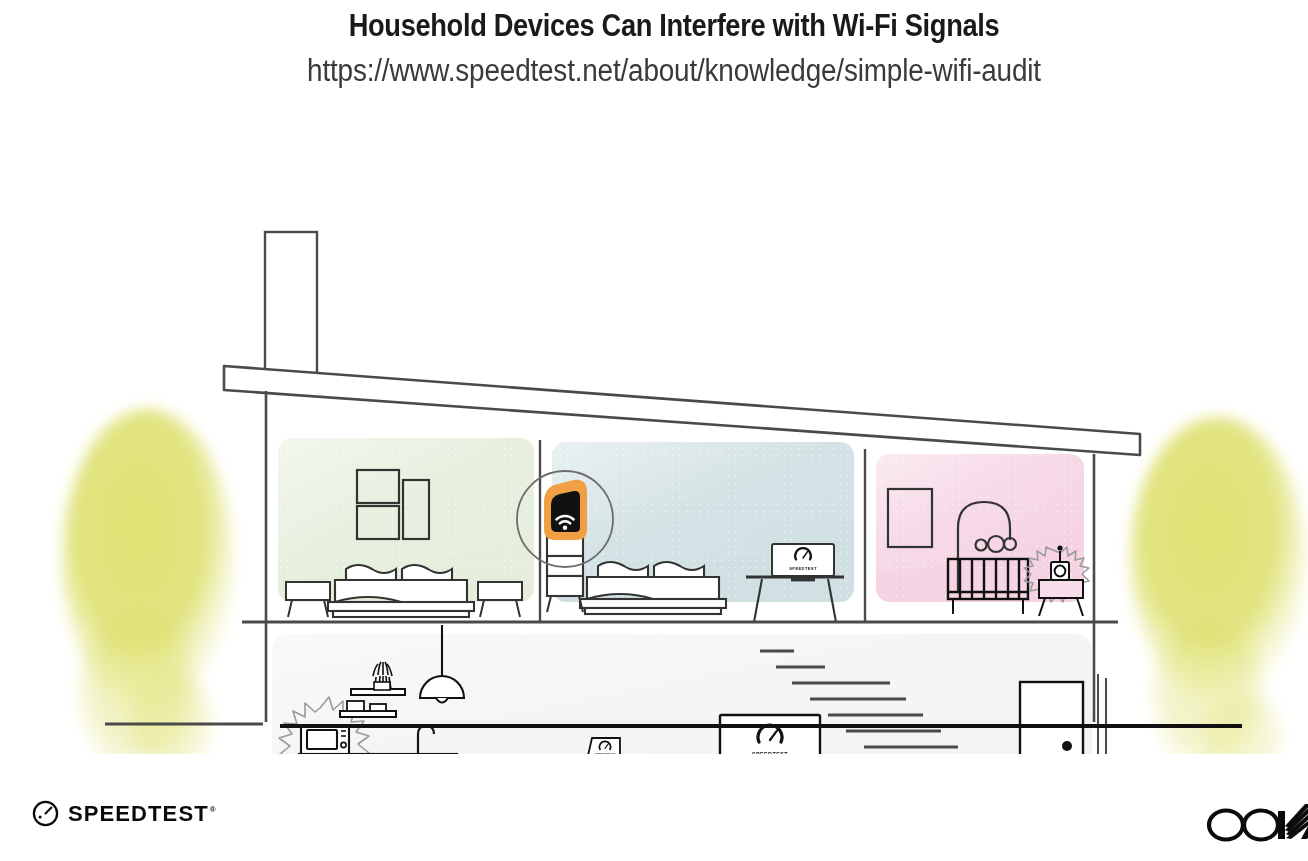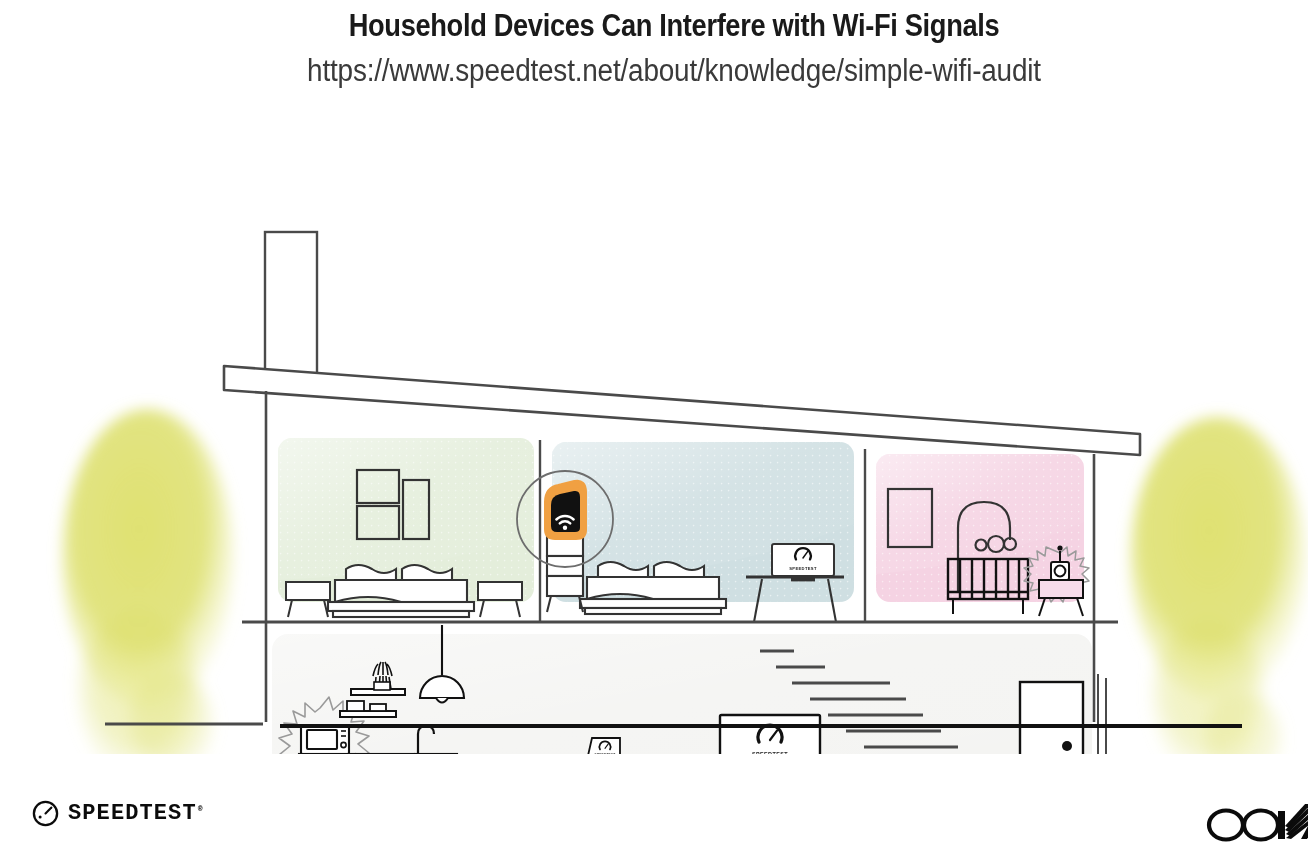--- a/index.html
+++ b/index.html
@@ -58,21 +58,21 @@
     width: 1308px; height: 81px;
   }
   #speedtest-logo {
     position: absolute;
     left: 12px; top: 20px;
     display: flex;
     align-items: center;
     gap: 9px;
   }
   #speedtest-wordmark {
-    font-family: Liberation Mono, monospace;
+    font-family: Liberation Sans, sans-serif;
     font-size: 22px;
     font-weight: 700;
     letter-spacing: 1.1px;
     color: #0b0b0b;
     text-align: center;
   }
   #speedtest-tm {
     font-size: 8px;
     vertical-align: super;
     color: #0b0b0b;

